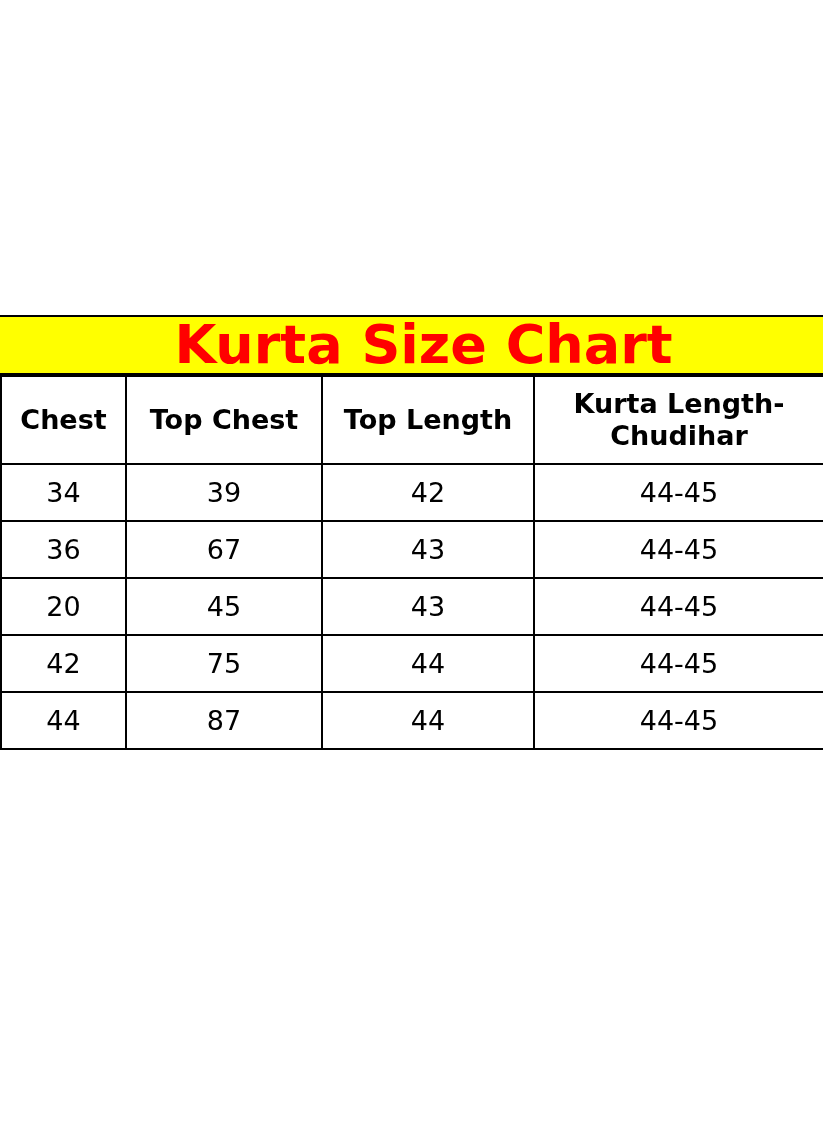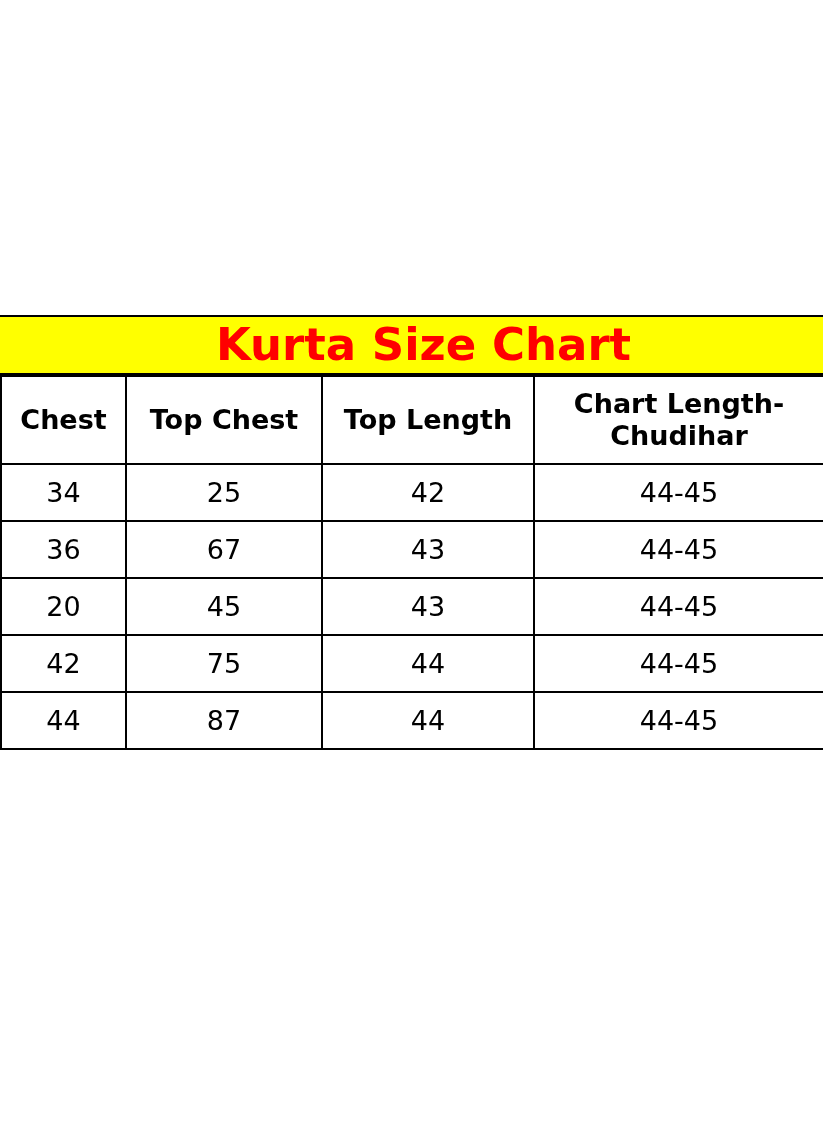--- a/index.html
+++ b/index.html
@@ -29,21 +29,21 @@
     height: 60px;
     display: flex;
     align-items: center;
     justify-content: center;
     box-sizing: border-box;
   }
   .chart-title-bar .title-text {
     color: #ff0000;
     font-family: "DejaVu Sans", sans-serif;
     font-weight: bold;
-    font-size: 45px;
+    font-size: 54px;
     line-height: 42px;
     letter-spacing: 0px;
     white-space: nowrap;
     margin-left: 24px;
   }
 
   table.size-table {
     border-collapse: collapse;
     width: 823px;
     table-layout: fixed;
@@ -95,27 +95,27 @@
       <col class="c-size">
       <col class="c-chest">
       <col class="c-length">
       <col class="c-bottom">
     </colgroup>
     <thead>
       <tr>
         <th>Chest</th>
         <th>Top Chest</th>
         <th>Top Length</th>
-        <th>Chart Length-Chudihar</th>
+        <th>Kurta Length-Chudihar</th>
       </tr>
     </thead>
     <tbody>
       <tr>
         <td>34</td>
-        <td>25</td>
+        <td>39</td>
         <td>42</td>
         <td>44-45</td>
       </tr>
       <tr>
         <td>36</td>
         <td>67</td>
         <td>43</td>
         <td>44-45</td>
       </tr>
       <tr>

